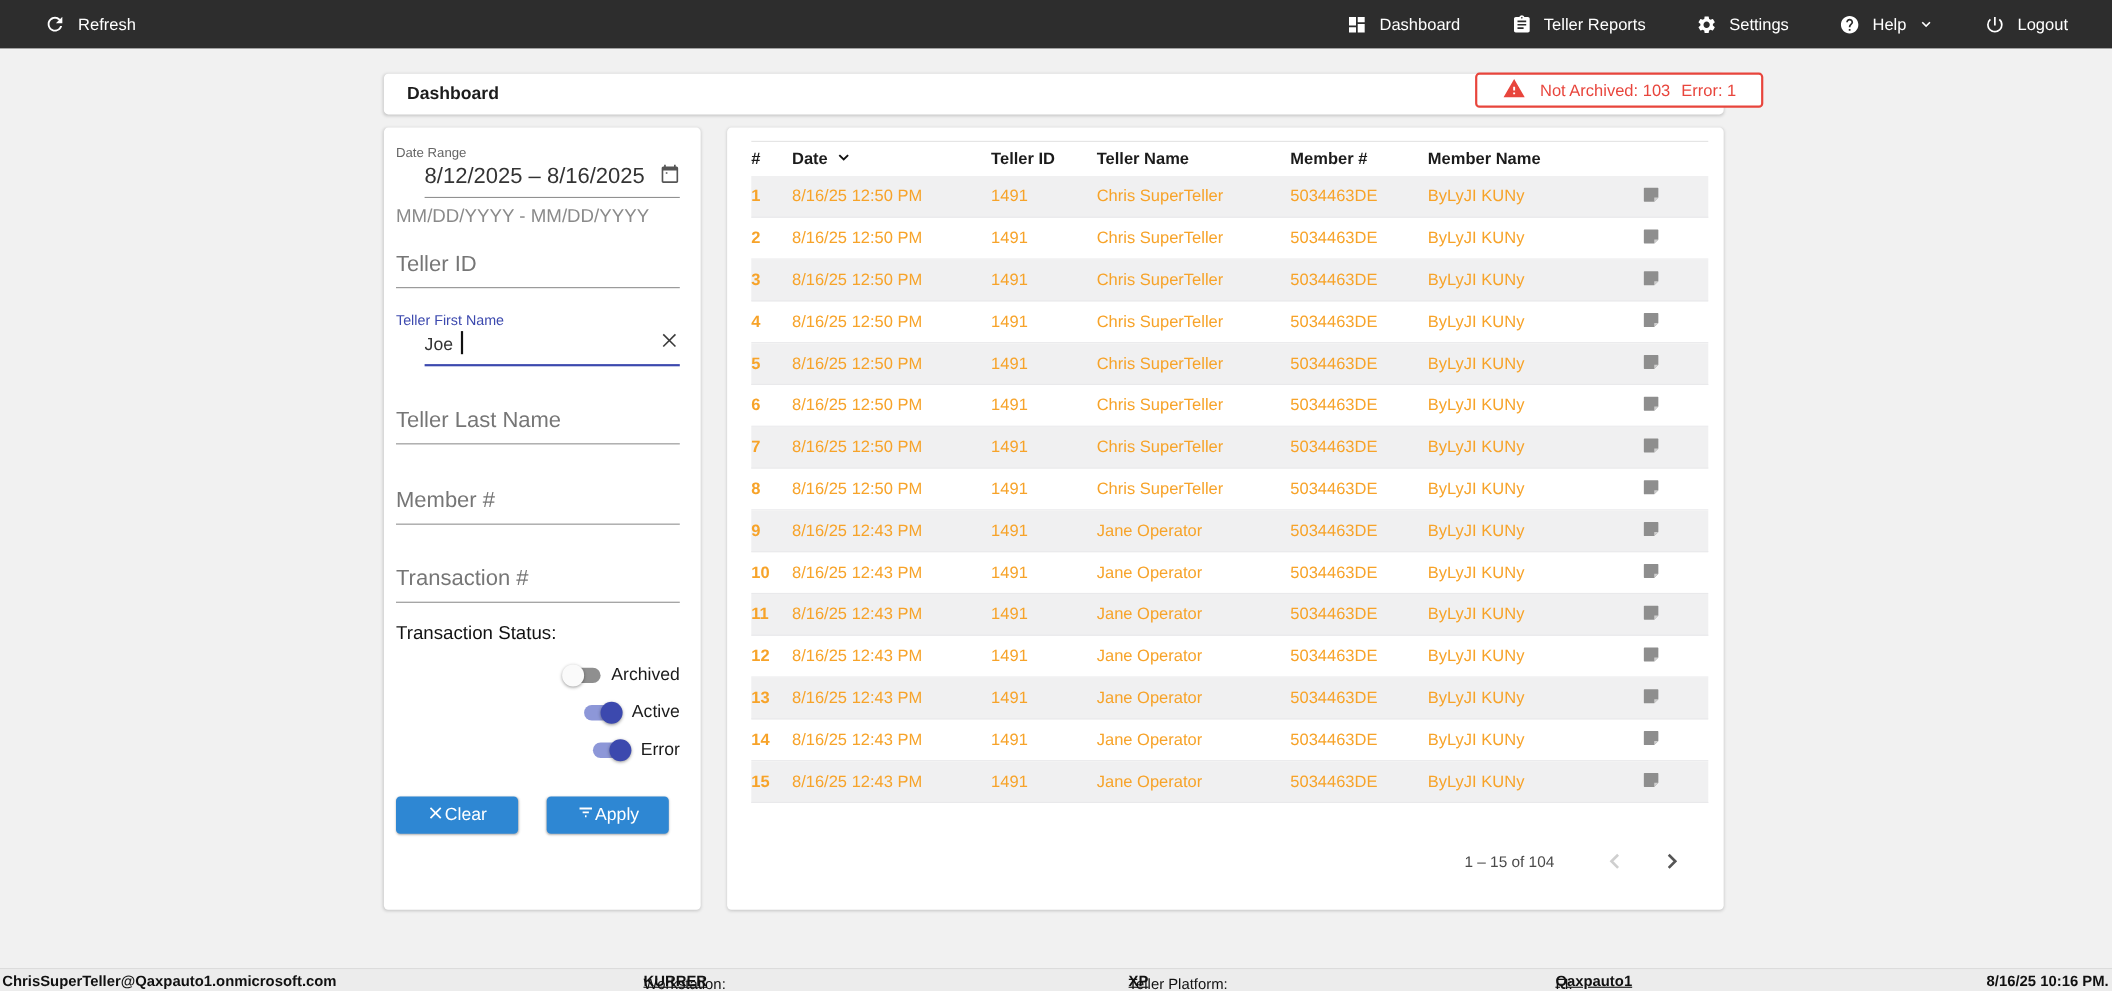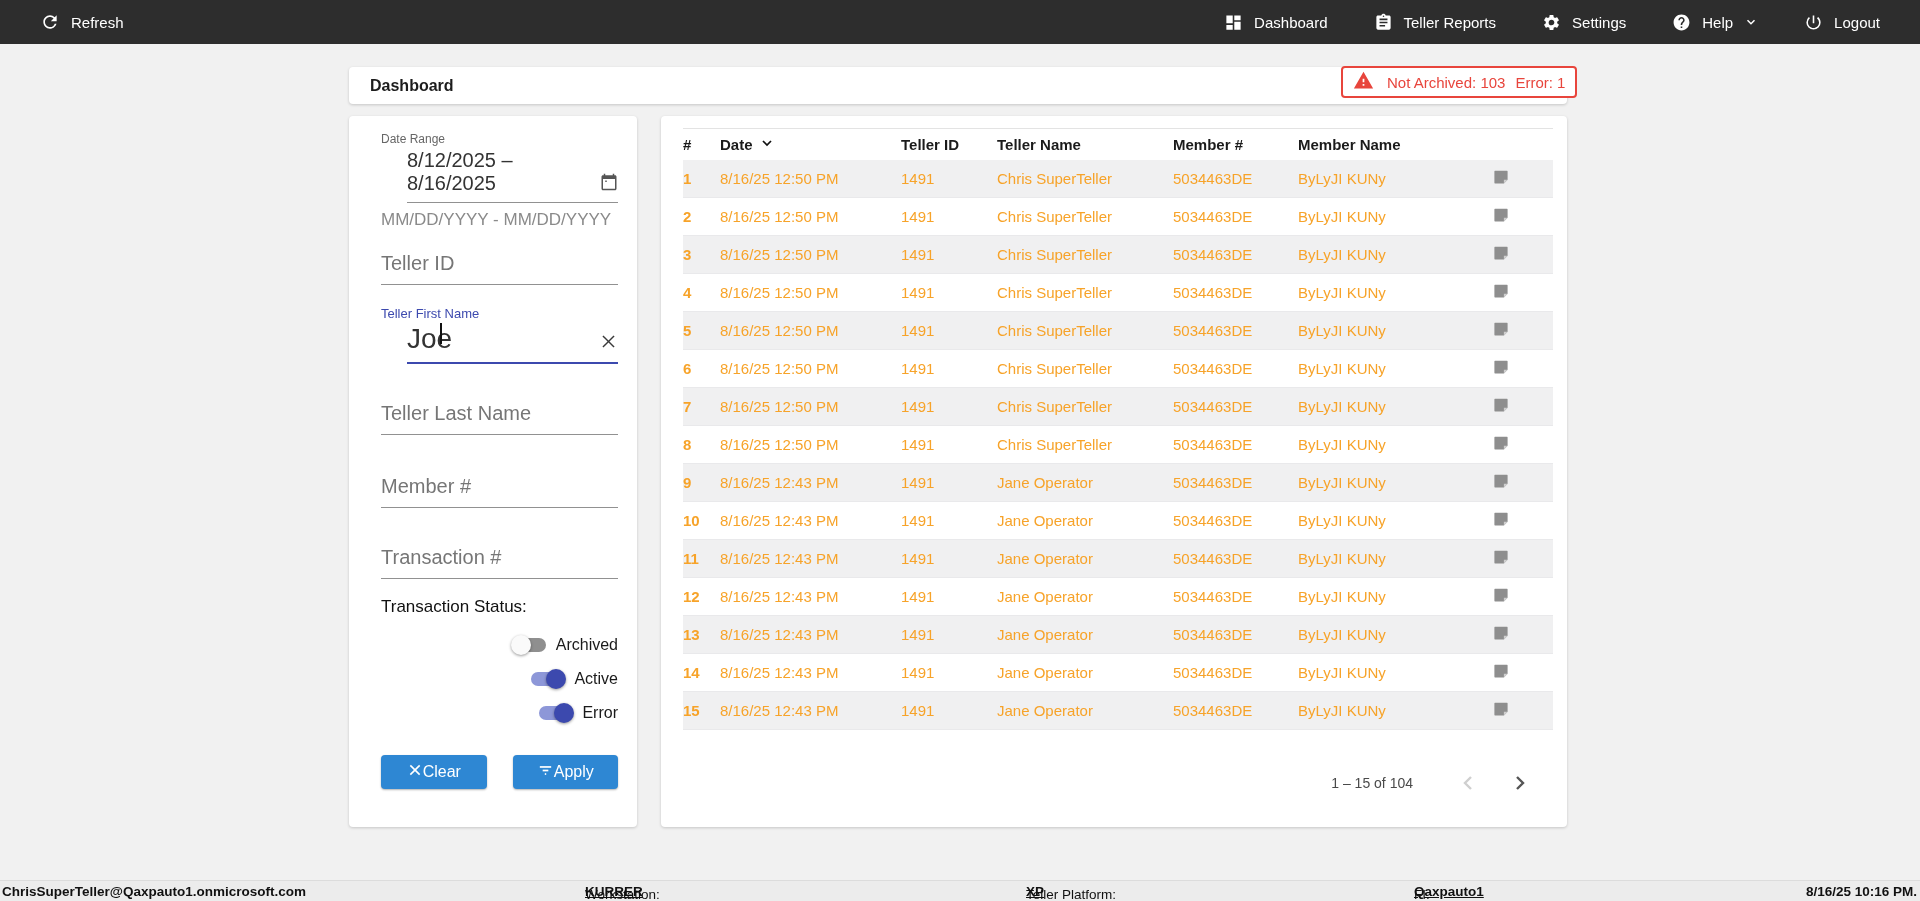--- a/index.html
+++ b/index.html
@@ -36,30 +36,30 @@
     background:#fff; border-radius:4px;
     box-shadow:0 1px 3px rgba(0,0,0,0.18);
     display:flex; align-items:center; padding-left:21px;
   }
   .header-card .title { font-size:16px; font-weight:bold; color:#1c1c1c; }
 
   .alert-badge {
     position:absolute; left:1341px; top:66px; height:32px;
     min-width:222px;
     background:#fff; border:2px solid var(--red); border-radius:4px;
-    display:flex; align-items:center; gap:13px; padding:0 10px;
+    display:flex; align-items:center; gap:13px; padding:0 23px;
     color:var(--red); font-size:15px; cursor:pointer;
   }
   .alert-badge .parts { display:flex; gap:10px; }
 
   
   .filter-card {
     position:absolute; left:349px; top:116px; width:288px; height:711px;
     background:#fff; border-radius:4px; box-shadow:0 1px 3px rgba(0,0,0,0.18);
-    padding:0 19px 0 32px;
+    padding:0 19px 0 11px;
   }
   .table-card {
     position:absolute; left:661px; top:116px; width:906px; height:711px;
     background:#fff; border-radius:4px; box-shadow:0 1px 3px rgba(0,0,0,0.18);
     padding:12px 14px 0 22px;
   }
 
   
   .f-label { font-size:12px; color:#666; line-height:14px; }
   .f-label.focused { color:var(--indigo); font-size:13px; }
@@ -73,21 +73,21 @@
 
   .line-input {
     width:100%; border:none; outline:none;
     border-bottom:1px solid #919191;
     font-family:"Liberation Sans", sans-serif;
     font-size:20px; color:#333; padding:0 0 9px 0; background:transparent;
   }
   .line-input::placeholder { color:#767676; opacity:1; }
   input.naked {
     border:none; outline:none; background:transparent; width:100%;
-    font-family:"Liberation Sans", sans-serif; font-size:28px; color:#333; padding:0;
+    font-family:"Liberation Sans", sans-serif; font-size:16px; color:#333; padding:0;
   }
   .caret { position:absolute; left:33px; top:0; width:1.5px; height:21px; background:#111; }
 
   .mt-date { margin-top:16px; }
   .date-row { margin-top:3px; }
   .mt-tellerid { margin-top:22px; }
   .mt-fname { margin-top:22px; }
   .fname-row { margin-top:2px; }
   .mt-lname { margin-top:38px; }
   .mt-member { margin-top:40px; }

